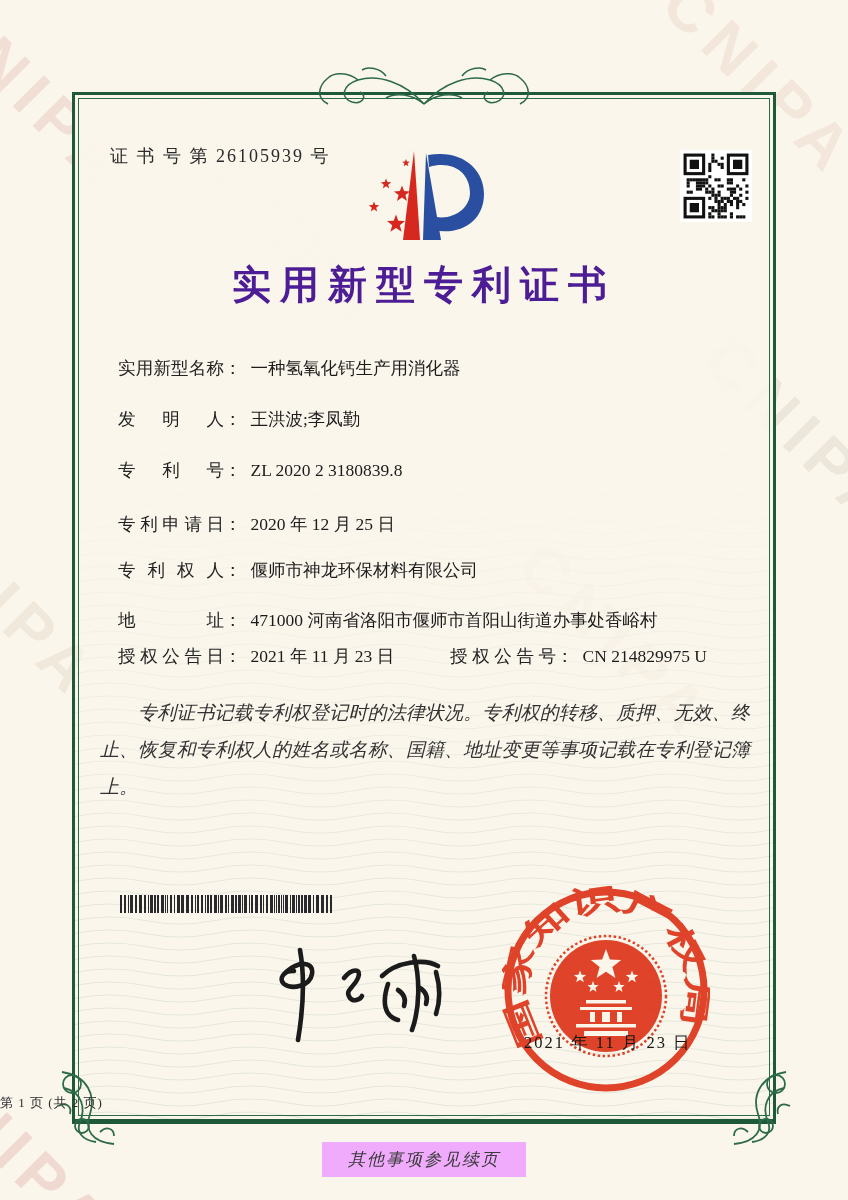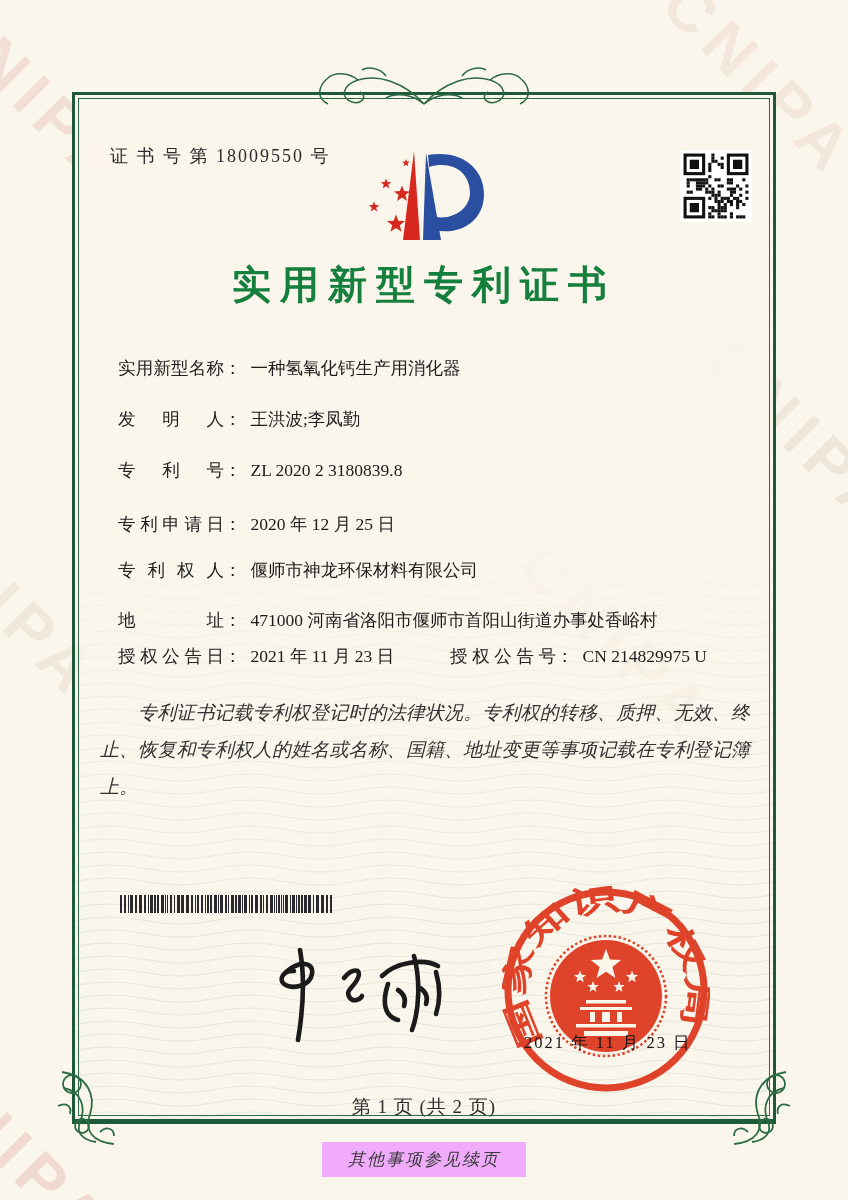--- a/index.html
+++ b/index.html
@@ -22,21 +22,21 @@
   .frame-inner{position:absolute;inset:3px;border:1px solid #2d6b47;}
   .waves{position:absolute;left:75px;top:95px;width:698px;height:1026px;}
   .wave-fade{position:absolute;left:75px;top:95px;width:698px;height:1026px;
      background:linear-gradient(180deg,rgba(251,246,236,.96) 0%,rgba(251,246,236,.85) 40%,rgba(251,246,236,.25) 68%,rgba(251,246,236,0) 80%);}
   .ornament{position:absolute;pointer-events:none;}
   
   .cert-no{position:absolute;left:110px;top:144px;font-size:18px;letter-spacing:2px;color:#2b2b2b;}
   .logo{position:absolute;left:362px;top:146px;}
   .qr{position:absolute;left:680px;top:150px;width:68px;height:68px;background:#fff;padding:2px;}
   .title{position:absolute;left:0;top:258px;width:100%;text-align:center;font-size:39px;
-         font-weight:bold;letter-spacing:9px;color:#15803d;}
+         font-weight:bold;letter-spacing:9px;color:#4c1d95;}
   
   .fields{position:absolute;left:118px;top:356px;width:630px;font-size:17.5px;}
   .frow{position:absolute;left:0;white-space:nowrap;}
   .lbl{display:inline-block;width:106px;text-align:justify;text-align-last:justify;
        -moz-text-align-last:justify;color:#222;vertical-align:bottom;}
   .colon{color:#222;}
   .val{margin-left:9px;color:#1c1c1c;}
   .fpair2{position:absolute;left:332px;top:0;}
   
   .body-text{position:absolute;left:100px;top:694px;width:650px;font-size:19px;
@@ -44,22 +44,22 @@
   .body-text p{margin:0;text-indent:2em;}
   .barcode{position:absolute;left:120px;top:895px;}
   
   .signer{position:absolute;left:118px;top:966px;font-size:18px;letter-spacing:3px;color:#222;}
   .signer div{margin-bottom:13px;}
   .signature{position:absolute;left:248px;top:938px;}
   
   .seal{position:absolute;left:502px;top:886px;width:208px;height:208px;}
   .seal-date{position:absolute;left:524px;top:1032px;font-size:16.5px;letter-spacing:2px;
              color:#161616;z-index:5;}
-  .page-footer{position:absolute;left:0;top:1094px;width:100%;text-align:center;
-               font-size:19px;letter-spacing:1px;color:#2e2e2e;}
+  .page-footer{position:absolute;left:0;top:1094px;width:100%;text-align:left;
+               font-size:13px;letter-spacing:1px;color:#2e2e2e;}
   .cont-note{position:absolute;left:50%;transform:translateX(-50%);top:1142px;
              background:#f0abfc;padding:6px 26px;font-size:17px;font-style:italic;
              letter-spacing:2px;color:#3a3a3a;}
 </style>
 </head>
 <body>
 
 <div class="page">
 
   <div class="wm wm1">CNIPA</div>
@@ -107,21 +107,21 @@
   <svg class="ornament" style="left:718px;top:1066px;" width="78" height="86">
     <g fill="none" stroke="#2d6b47" stroke-width="1.8" transform="translate(78,0) scale(-1,1)">
       <path d="M10,6 C36,10 44,30 38,48 C32,64 40,76 62,78"></path>
       <path d="M12,22 C30,26 34,42 28,56 C24,66 30,74 44,76"></path>
       <circle cx="20" cy="18" r="9"></circle>
         <circle cx="30" cy="60" r="7"></circle>
       <path d="M6,40 C14,36 20,40 18,48 M48,66 C54,60 62,62 62,70"></path>
     </g>
   </svg>
 
-  <div class="cert-no">证 书 号 第 18009550 号</div>
+  <div class="cert-no">证 书 号 第 26105939 号</div>
 
   <svg class="logo" width="132" height="102">
     <path d="M52,5 L41,94 L58,94 Z" fill="#d6281f"></path>
     <path d="M64,7 L61,94 L79,94 Z" fill="#2a4fa0"></path>
     <path d="M66,9 C100,3 122,23 122,48 C122,75 99,90 71,84 L69,70 C91,76 108,62 108,47 C108,27 91,14 67,21 Z" fill="#2a4fa0"></path>
     <path fill="#d6281f" d="M44.0,13.0L45.0,15.6L47.8,15.8L45.6,17.5L46.4,20.2L44.0,18.7L41.6,20.2L42.4,17.5L40.2,15.8L43.0,15.6Z"></path>
     <path fill="#d6281f" d="M24.0,32.5L25.4,36.1L29.2,36.3L26.2,38.7L27.2,42.4L24.0,40.3L20.8,42.4L21.8,38.7L18.8,36.3L22.6,36.1Z"></path>
     <path fill="#d6281f" d="M40.0,39.5L42.1,45.1L48.1,45.4L43.4,49.1L45.0,54.9L40.0,51.6L35.0,54.9L36.6,49.1L31.9,45.4L37.9,45.1Z"></path>
     <path fill="#d6281f" d="M12.0,55.5L13.4,59.1L17.2,59.3L14.2,61.7L15.2,65.4L12.0,63.3L8.8,65.4L9.8,61.7L6.8,59.3L10.6,59.1Z"></path>
     <path fill="#d6281f" d="M34.0,68.5L36.3,74.8L43.0,75.1L37.8,79.2L39.6,85.7L34.0,82.0L28.4,85.7L30.2,79.2L25.0,75.1L31.7,74.8Z"></path>

